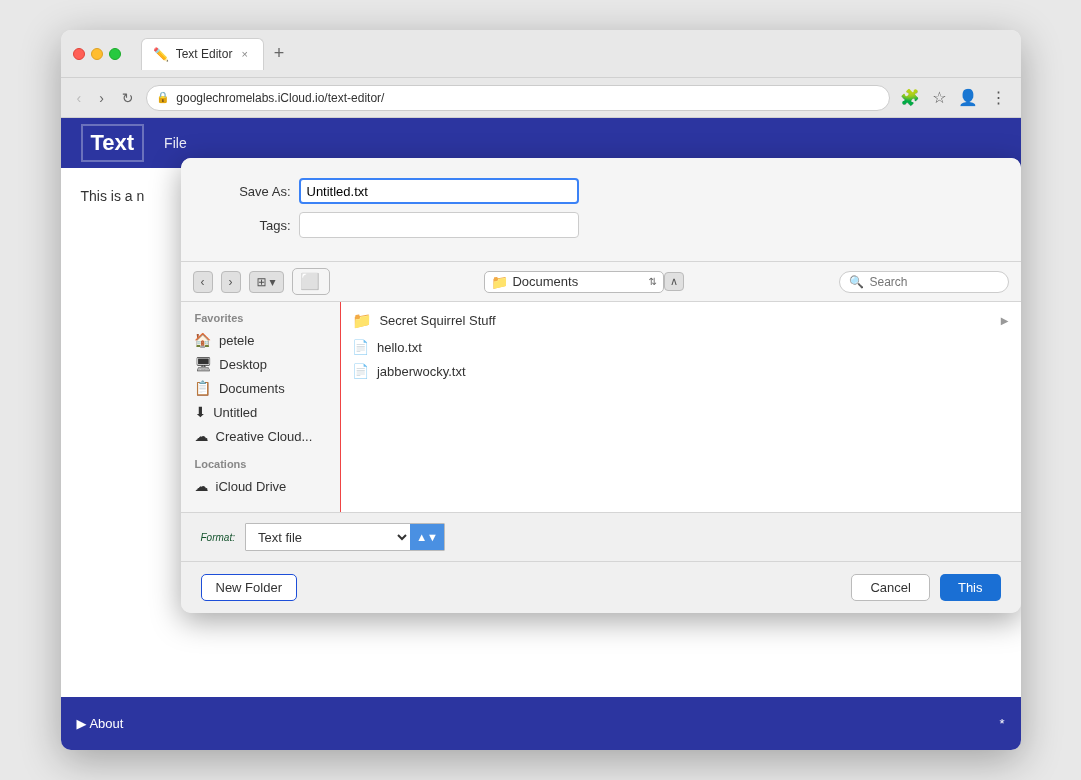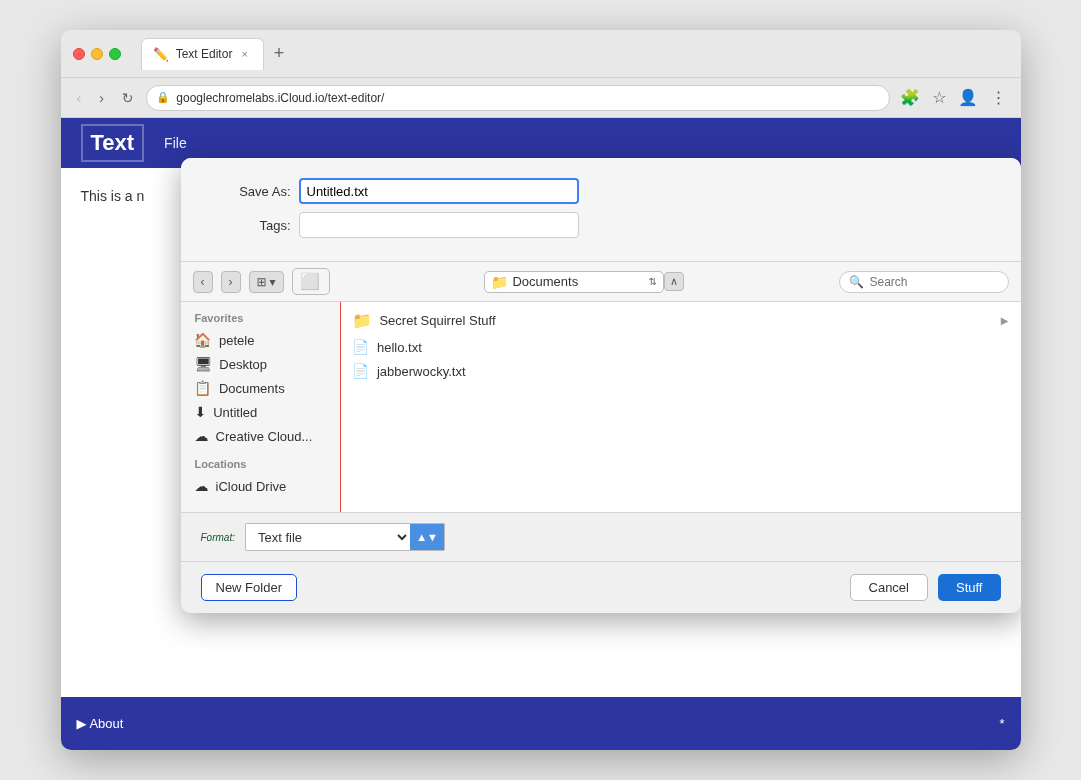--- a/index.html
+++ b/index.html
@@ -634,21 +634,21 @@
               </select>
               <button class="format-arrows-btn">▲▼</button>
             </div>
           </div>
         </div>
 
         <div class="dialog-footer">
           <button class="new-folder-btn">New Folder</button>
           <div class="dialog-footer-actions">
             <button class="cancel-btn">Cancel</button>
-            <button class="save-btn">Stuff</button>
+            <button class="save-btn">This</button>
           </div>
         </div>
       </div>
     </div>
   </div>
 
   <div class="bottom-bar">
     <span class="bottom-bar-text">▶ About</span>
     <span class="bottom-bar-star">*</span>
   </div>

